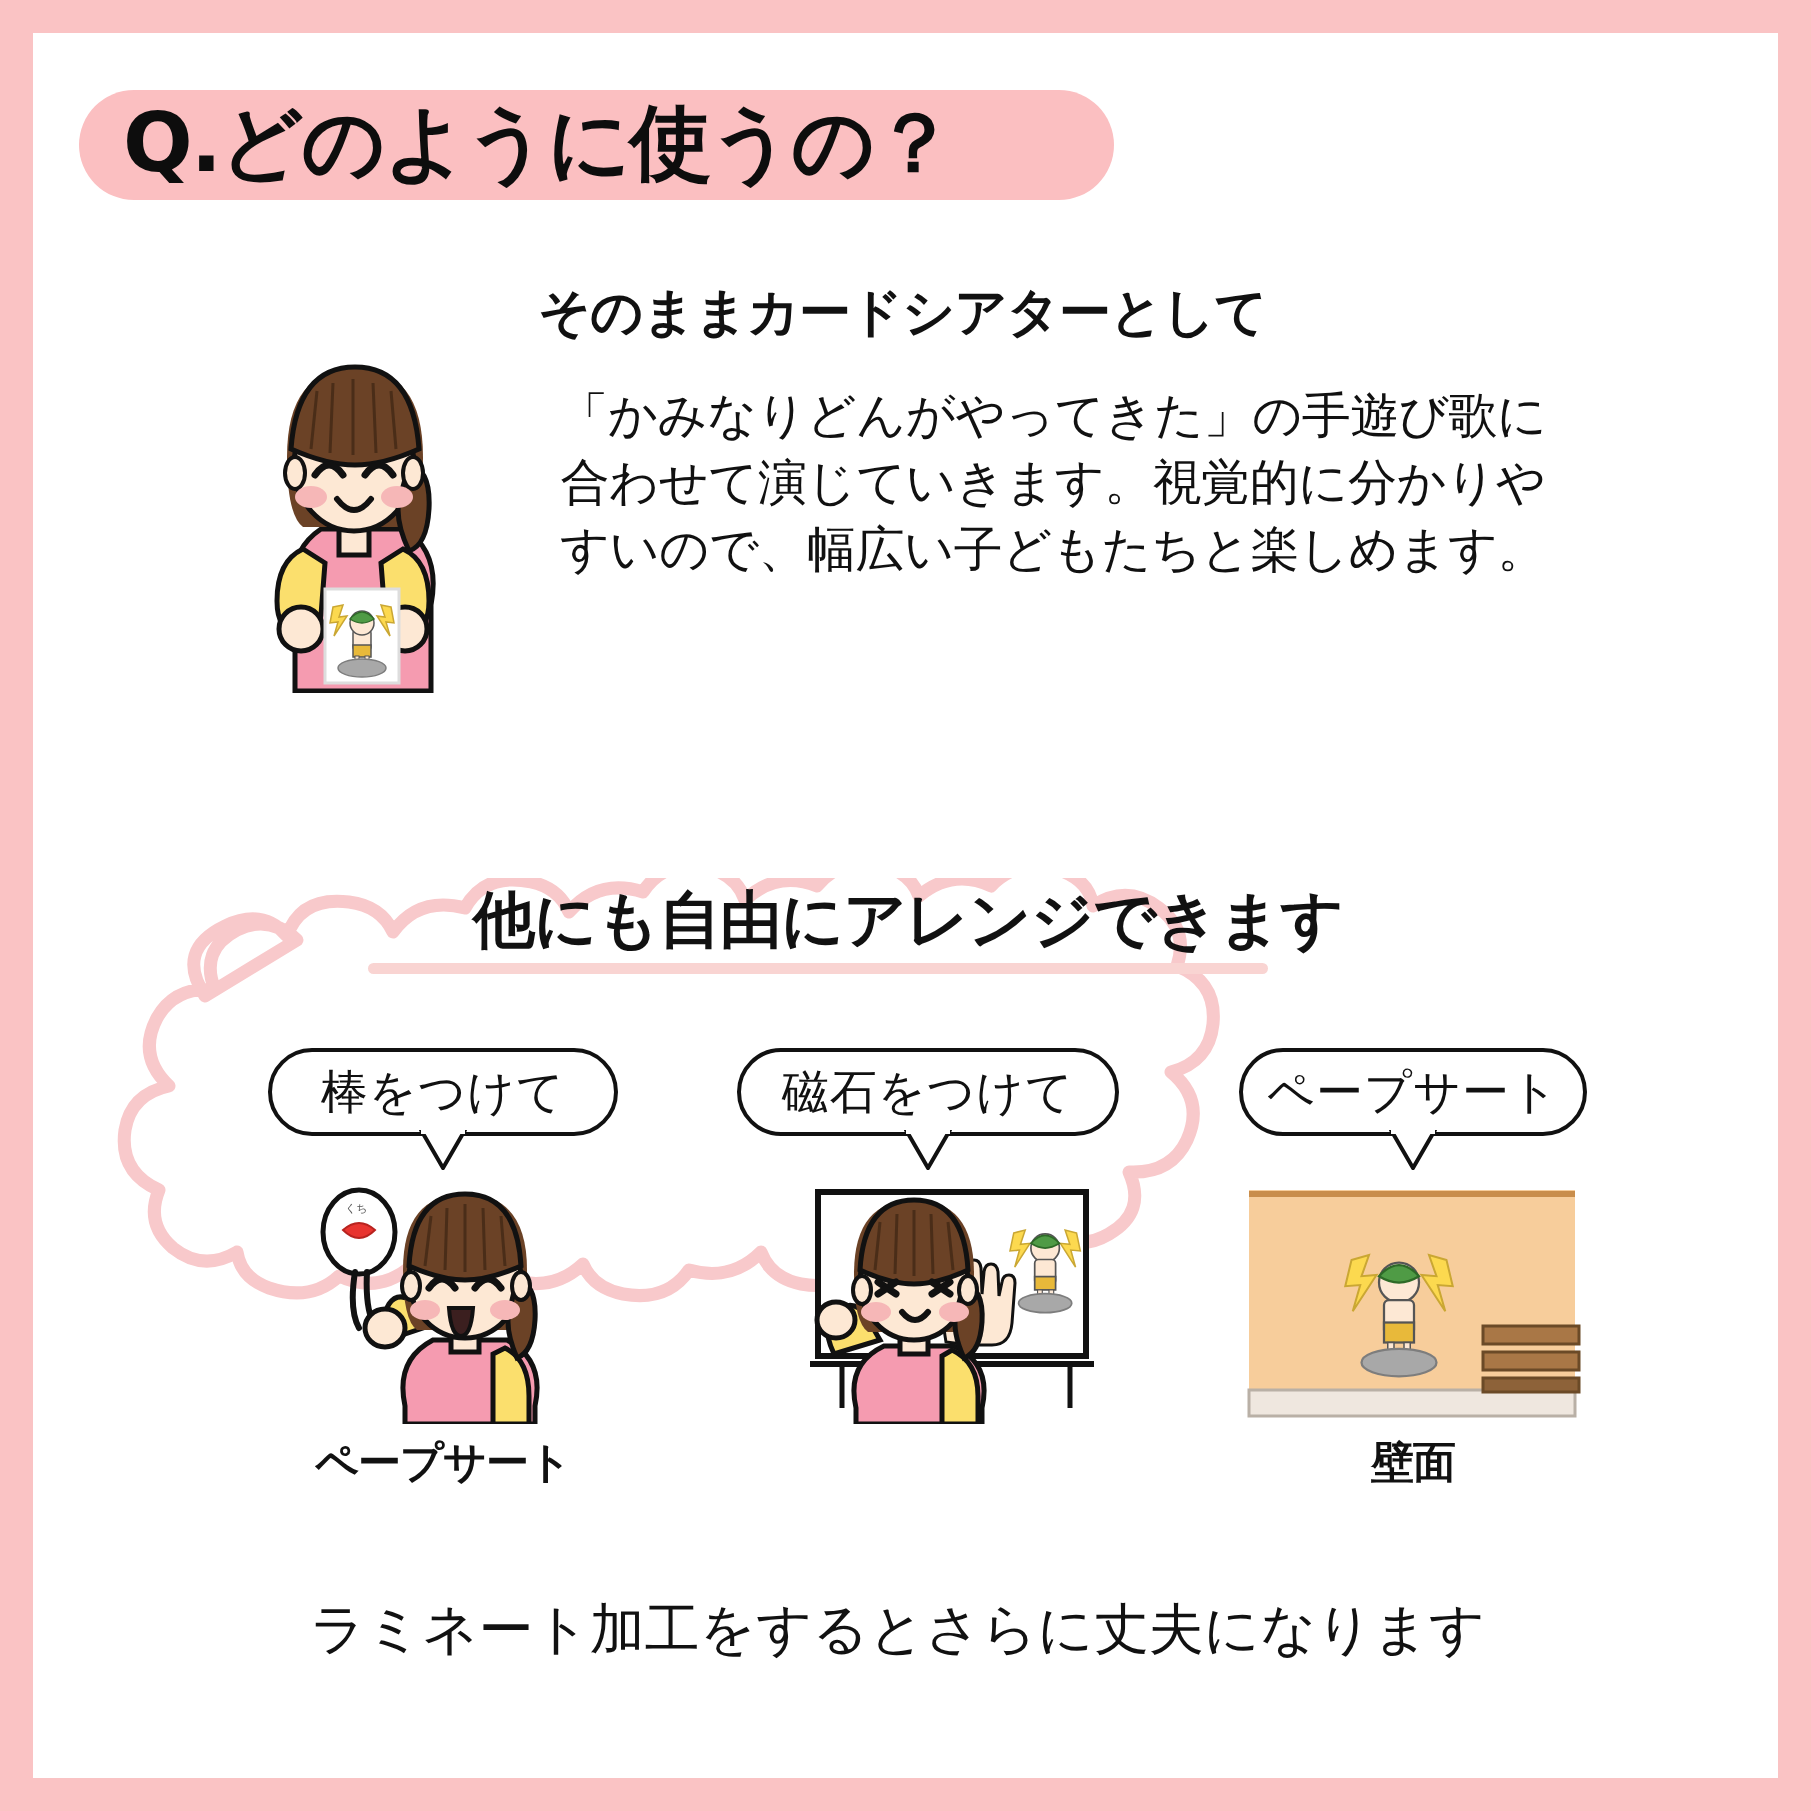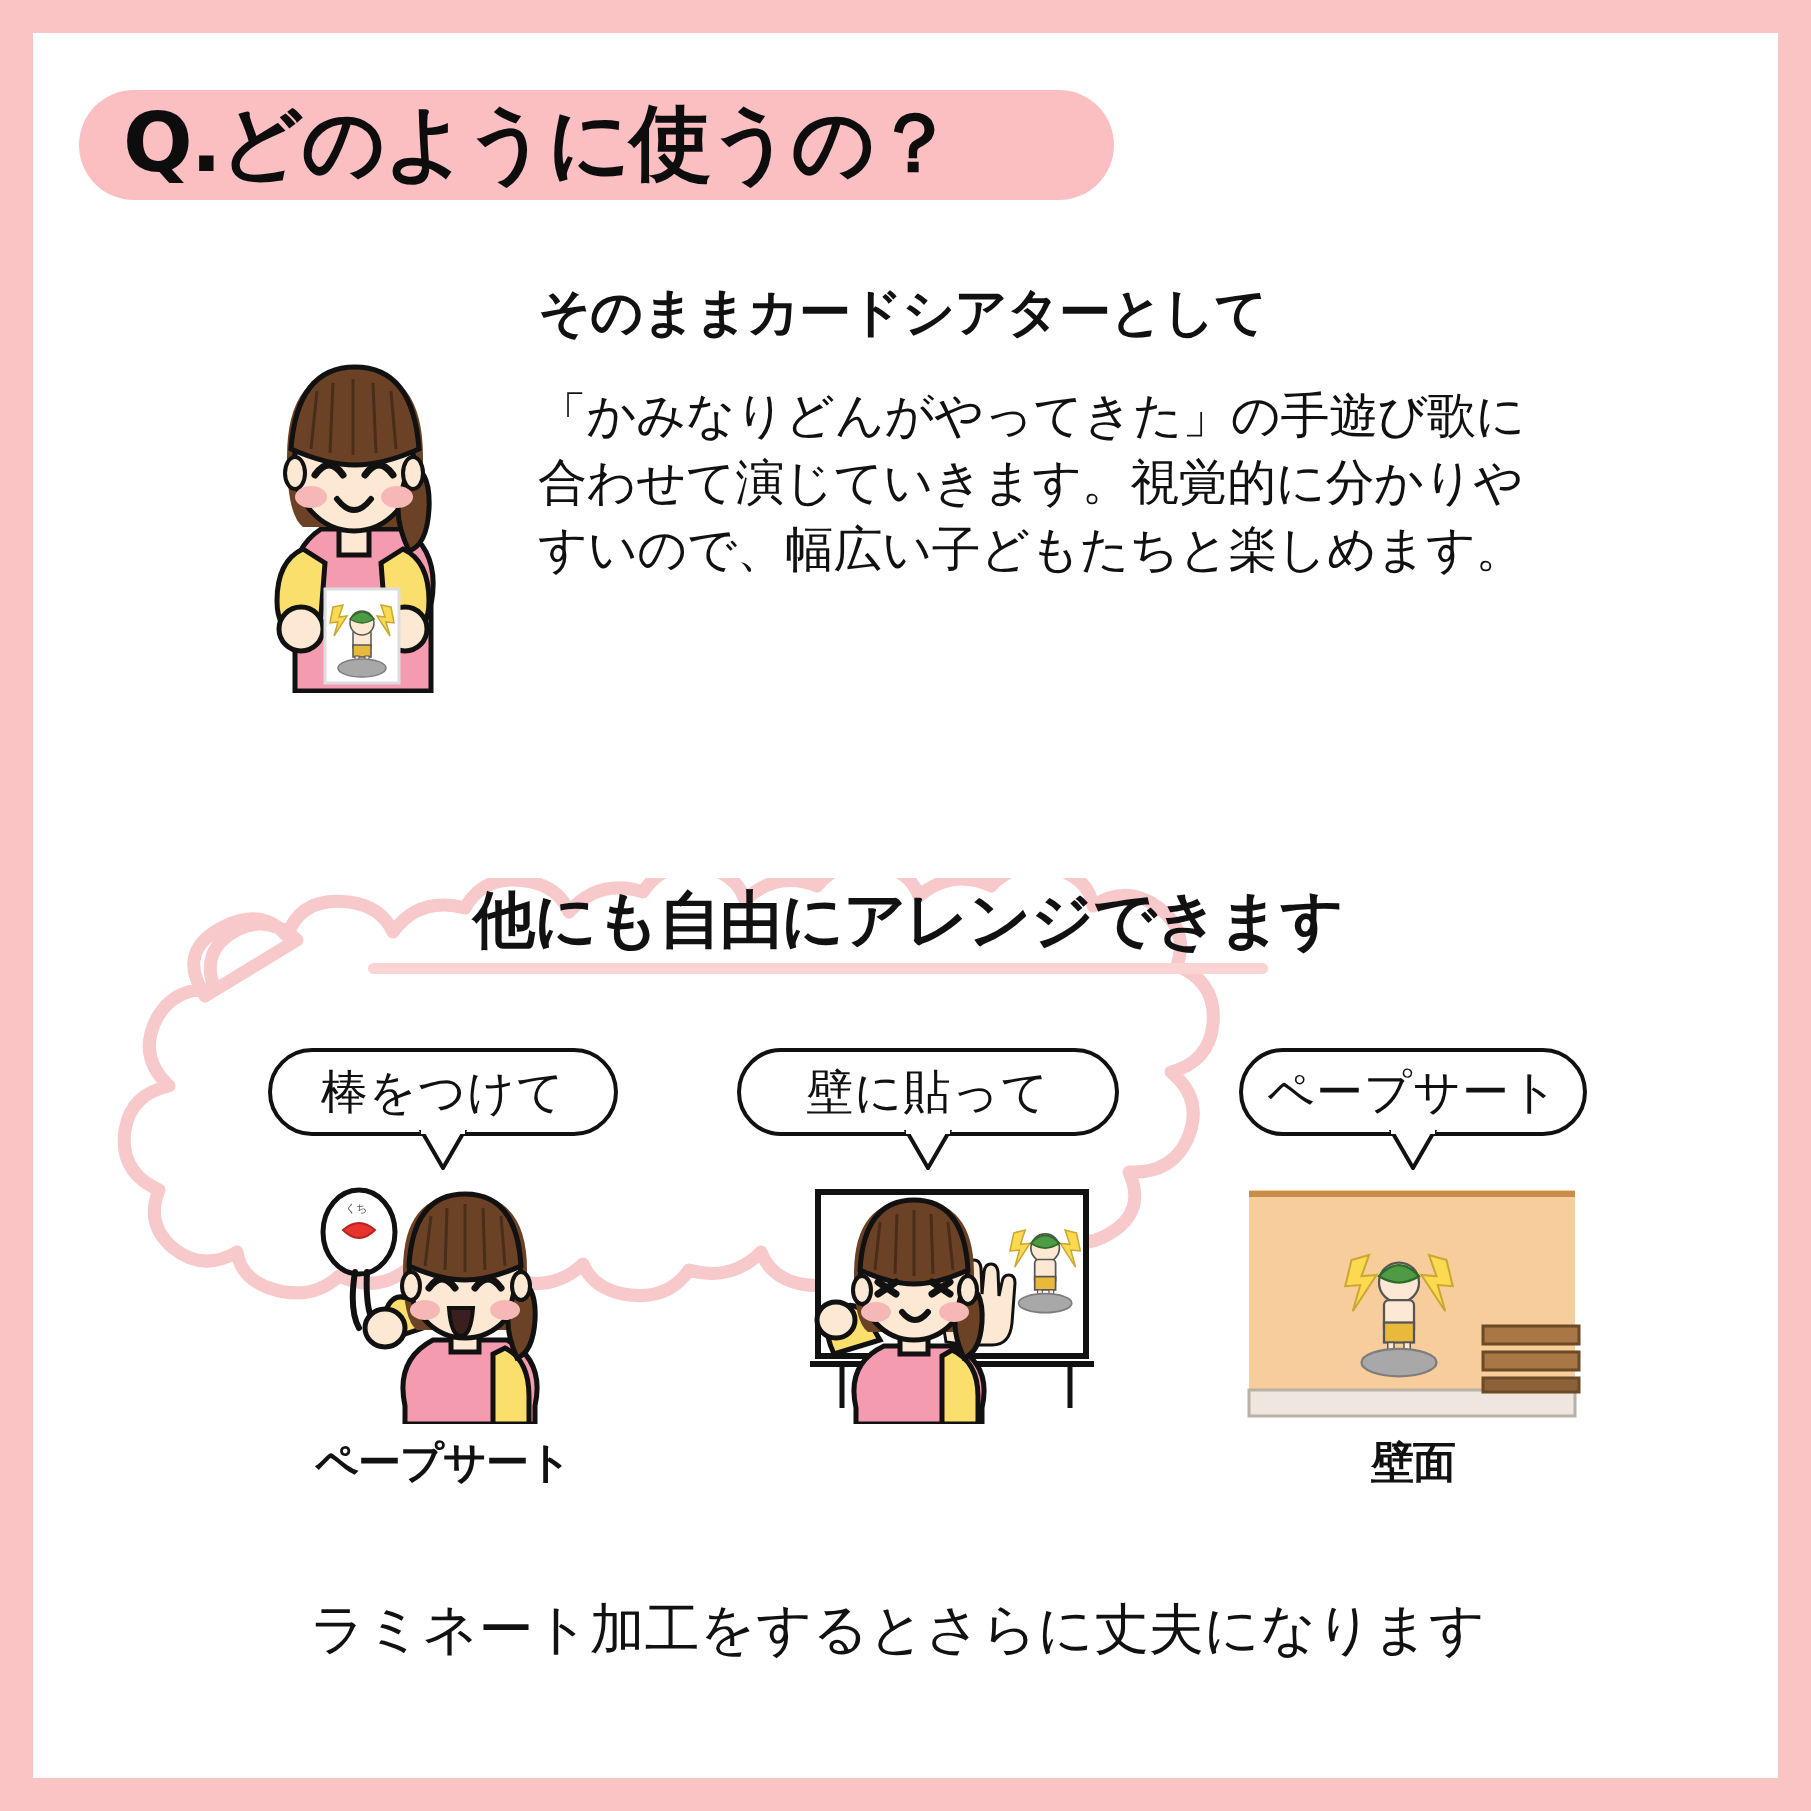--- a/index.html
+++ b/index.html
@@ -69,20 +69,21 @@
     color: #111;
     white-space: nowrap;
     margin-bottom: 34px;
   }
   #sec1-para {
     font-family: "Liberation Sans", sans-serif;
     font-size: 49px;
     line-height: 1.37;
     color: #111;
     letter-spacing: -0.5px;
+    text-align: center;
   }
   #sec1-para div { white-space: nowrap; }
 
   
   #cloud-wrap {
     position: absolute;
     left: 60px; top: 845px;
     width: 1630px; height: 700px;
   }
   #cloud-svg { position: absolute; left: 0; top: 0; }
@@ -350,21 +351,21 @@
             <ellipse cx="152" cy="124" rx="15" ry="10" fill="#f6b7b7"></ellipse>
             <ellipse cx="232" cy="124" rx="15" ry="10" fill="#f6b7b7"></ellipse>
             <path d="M176 122 q16 0 24 0 q-2 28 -12 28 q-10 0 -12 -28 z" fill="#3b1f1f" stroke="#111" stroke-width="4"></path>
           </svg>
         </div>
         <div class="cap">ペープサート</div>
       </div>
 
       <div class="card">
         <div class="bubble b2">
-          <span class="btxt">壁に貼って</span>
+          <span class="btxt">磁石をつけて</span>
           <svg class="bubble-tail" viewBox="0 0 48 40">
             <path d="M2 0 L46 0 L24 38 Z" fill="#fff" stroke="#111" stroke-width="4" stroke-linejoin="round"></path>
             <line x1="2" y1="0" x2="46" y2="0" stroke="#fff" stroke-width="8"></line>
           </svg>
         </div>
         <div class="tail-holder"></div>
 
         <div class="illus">
           <svg width="340" height="238" viewBox="0 0 340 238">
 

